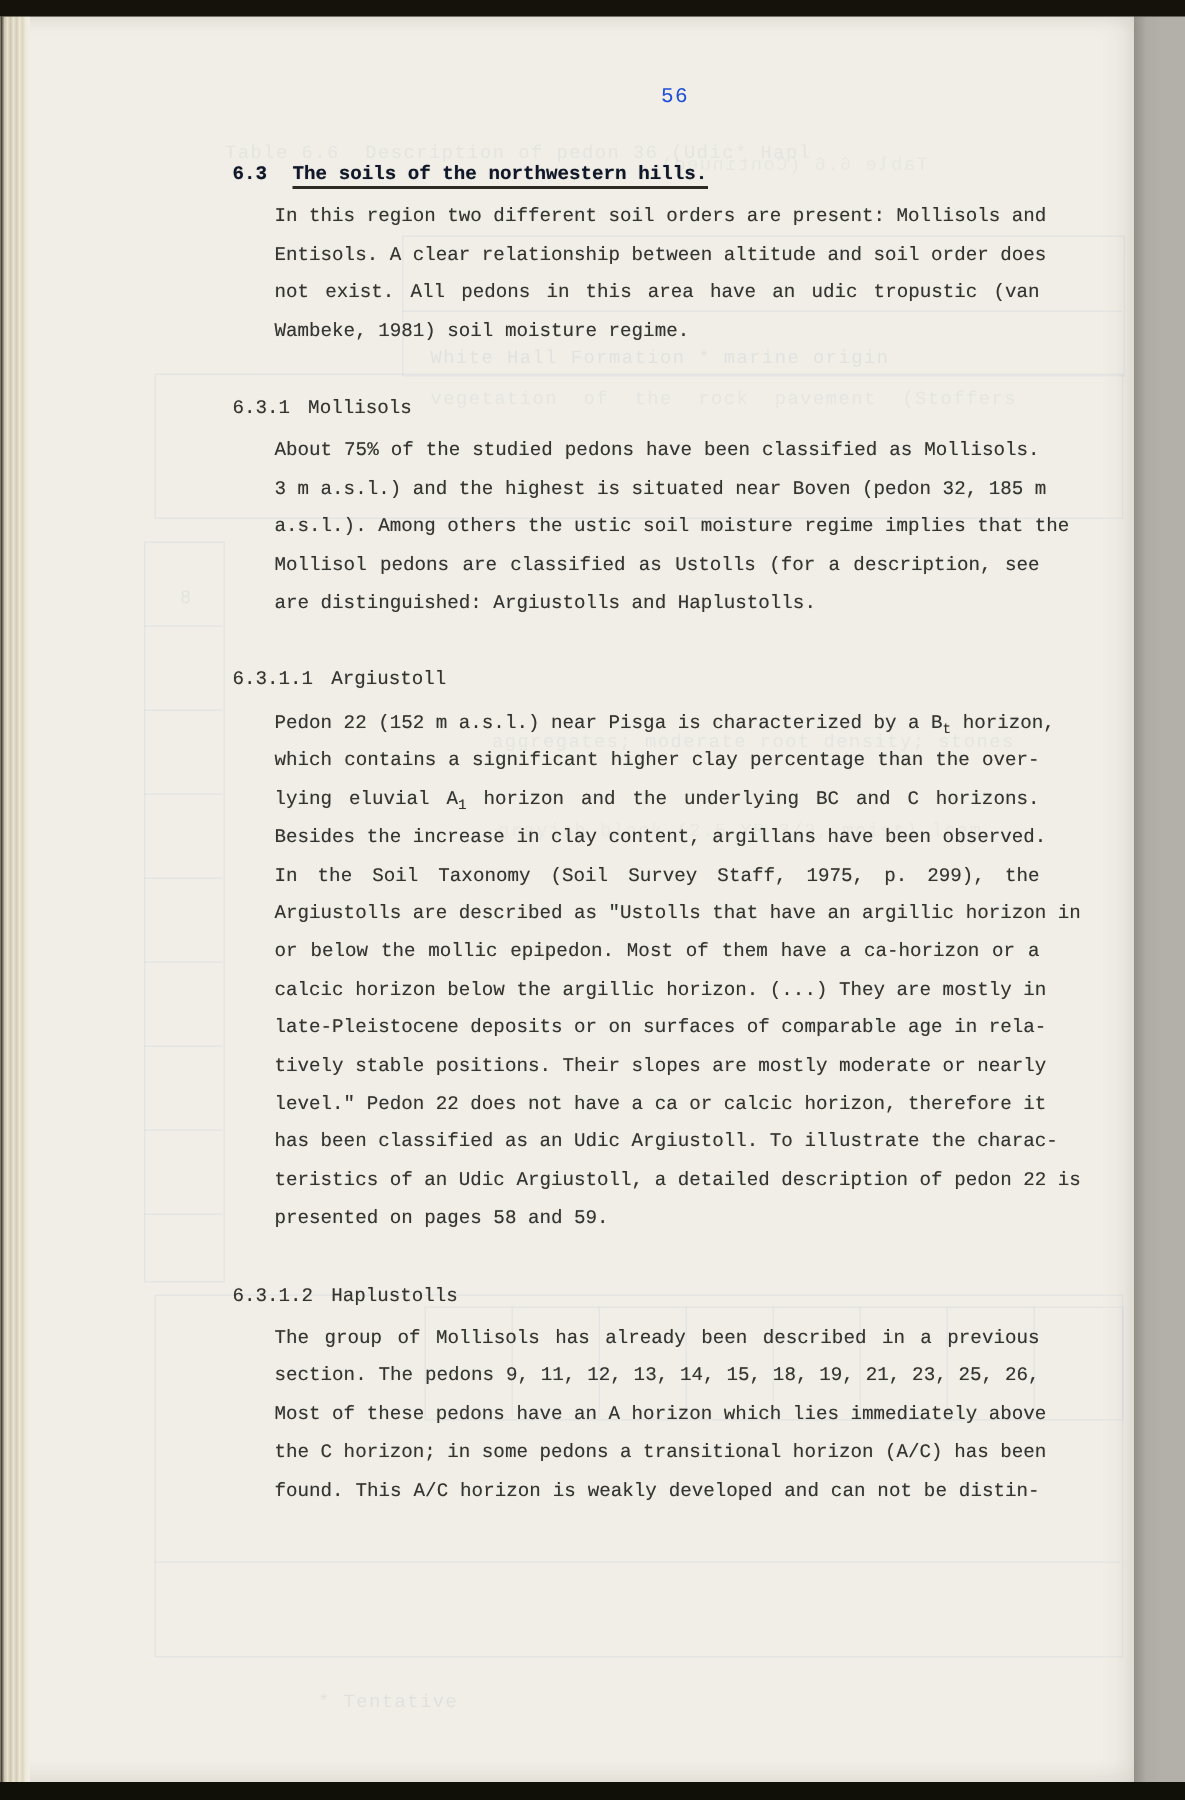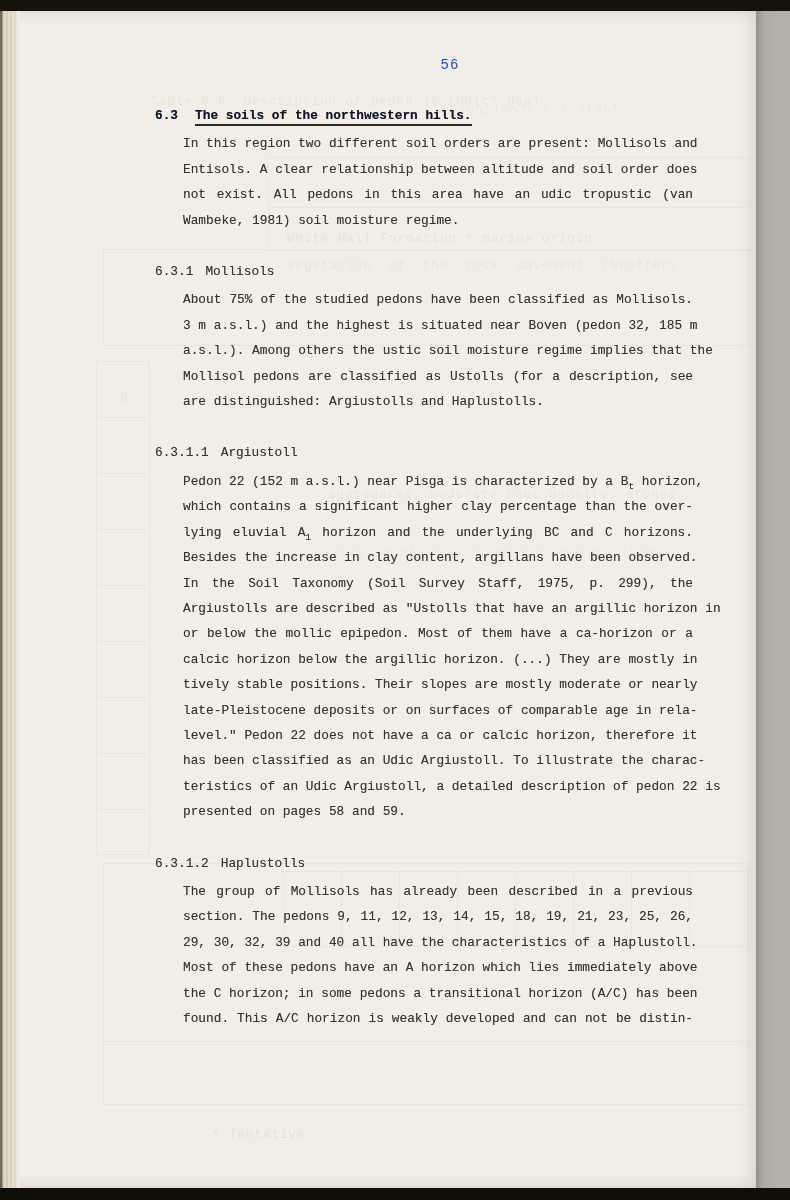--- a/index.html
+++ b/index.html
@@ -125,32 +125,31 @@
         <div class="heading-sub"><span class="hnum">6.3.1.1</span><span class="htitle">Argiustoll</span></div>
         <div class="para">
           <div class="line">Pedon 22 (152 m a.s.l.) near Pisga is characterized by a B<sub>t</sub> horizon,</div>
           <div class="line">which  contains a significant higher clay percentage than the over-</div>
           <div class="line">lying eluvial A<sub>1</sub> horizon and the underlying BC and C horizons.</div>
           <div class="line">Besides the increase in clay content, argillans have been observed.</div>
           <div class="line">In the Soil Taxonomy (Soil Survey Staff, 1975, p. 299), the</div>
           <div class="line">Argiustolls are described as "Ustolls that have an argillic horizon in</div>
           <div class="line">or below the mollic epipedon.  Most of them have a ca-horizon or a</div>
           <div class="line">calcic horizon below the argillic horizon. (...) They are mostly in</div>
+          <div class="line">late-Pleistocene deposits or on surfaces of comparable age in rela-</div>
           <div class="line">tively stable positions.  Their slopes are mostly moderate or nearly</div>
-          <div class="line">late-Pleistocene deposits or on surfaces of comparable age in rela-</div>
           <div class="line">level."  Pedon 22 does not have a ca or calcic horizon, therefore it</div>
           <div class="line">has been classified as an Udic Argiustoll.  To illustrate the charac-</div>
           <div class="line">teristics of an Udic Argiustoll, a detailed description of pedon 22 is</div>
           <div class="line end">presented on pages 58 and 59.</div>
         </div>
         <div class="heading-sub"><span class="hnum">6.3.1.2</span><span class="htitle">Haplustolls</span></div>
         <div class="para">
           <div class="line">The group of Mollisols has already been described in a previous</div>
           <div class="line">section.  The pedons 9, 11, 12, 13, 14, 15, 18, 19, 21, 23, 25, 26,</div>
-          <div class="line">29, 30, 32, 39 and 40 all have the characteristics of a Haplustoll.</div>
           <div class="line">Most of these pedons have an A horizon which lies immediately above</div>
           <div class="line">the C horizon; in some pedons a transitional horizon (A/C) has been</div>
           <div class="line">found.  This  A/C horizon is weakly developed and can not be distin-</div>
         </div>
       </div>
   </div>
   <div class="edge-right"></div>
   <div class="edge-bottom"></div>
 </div>
 

